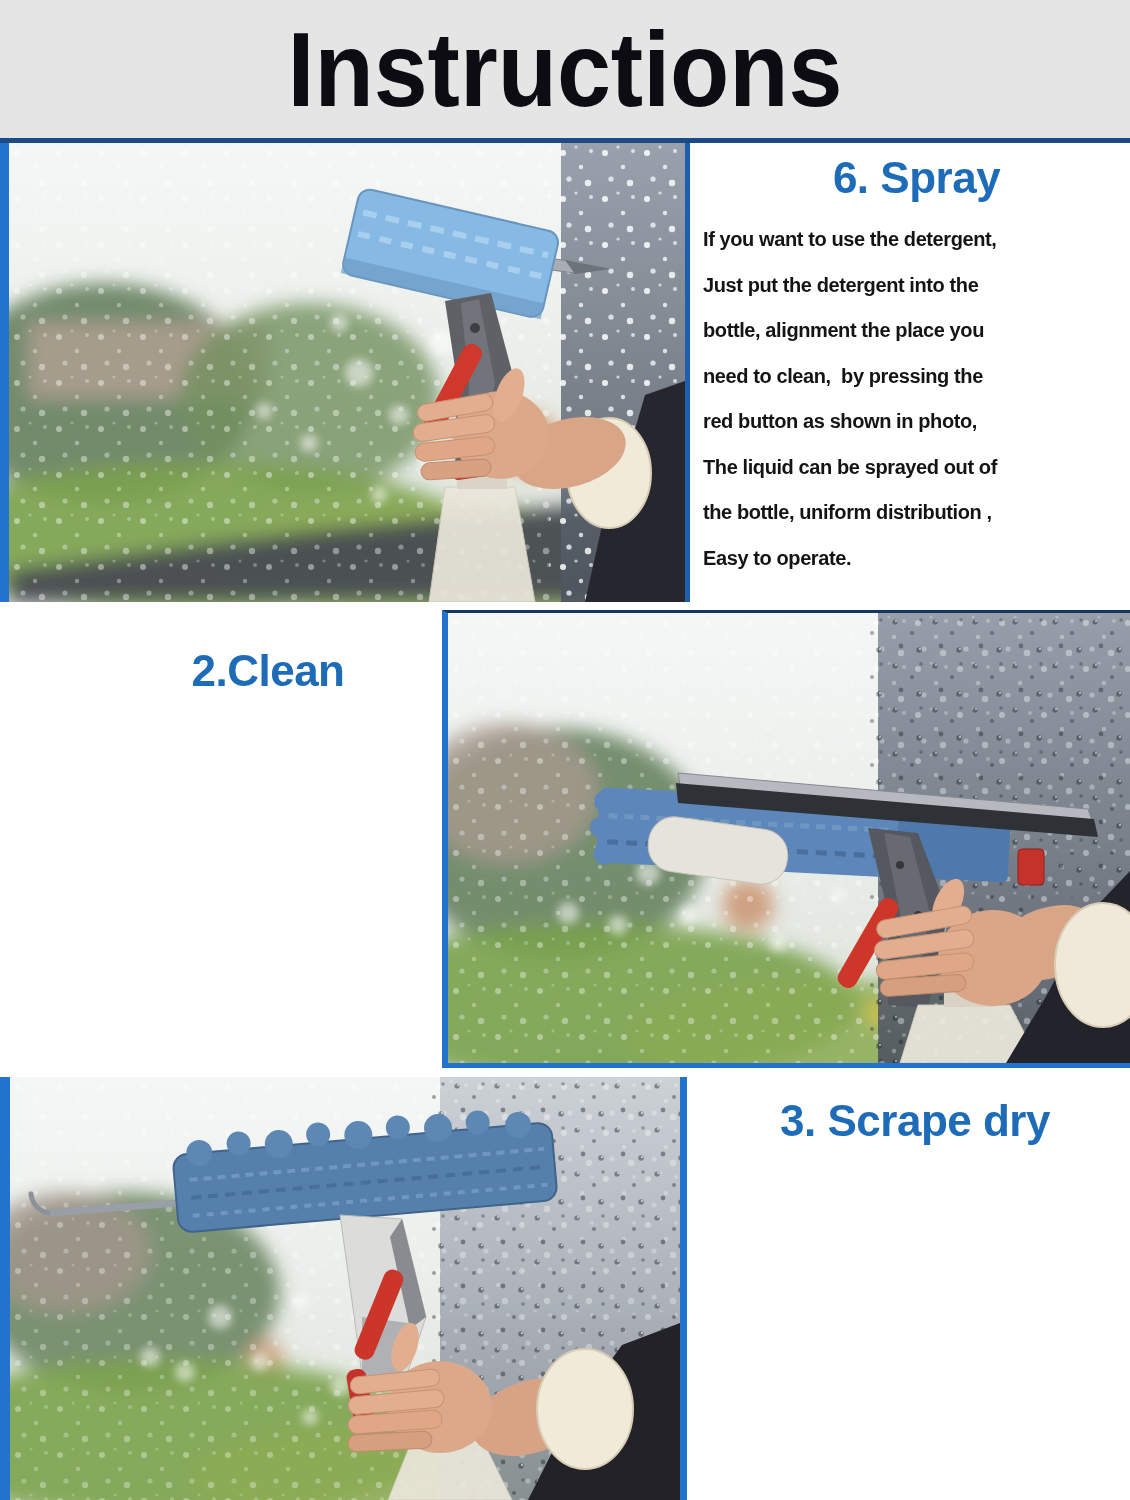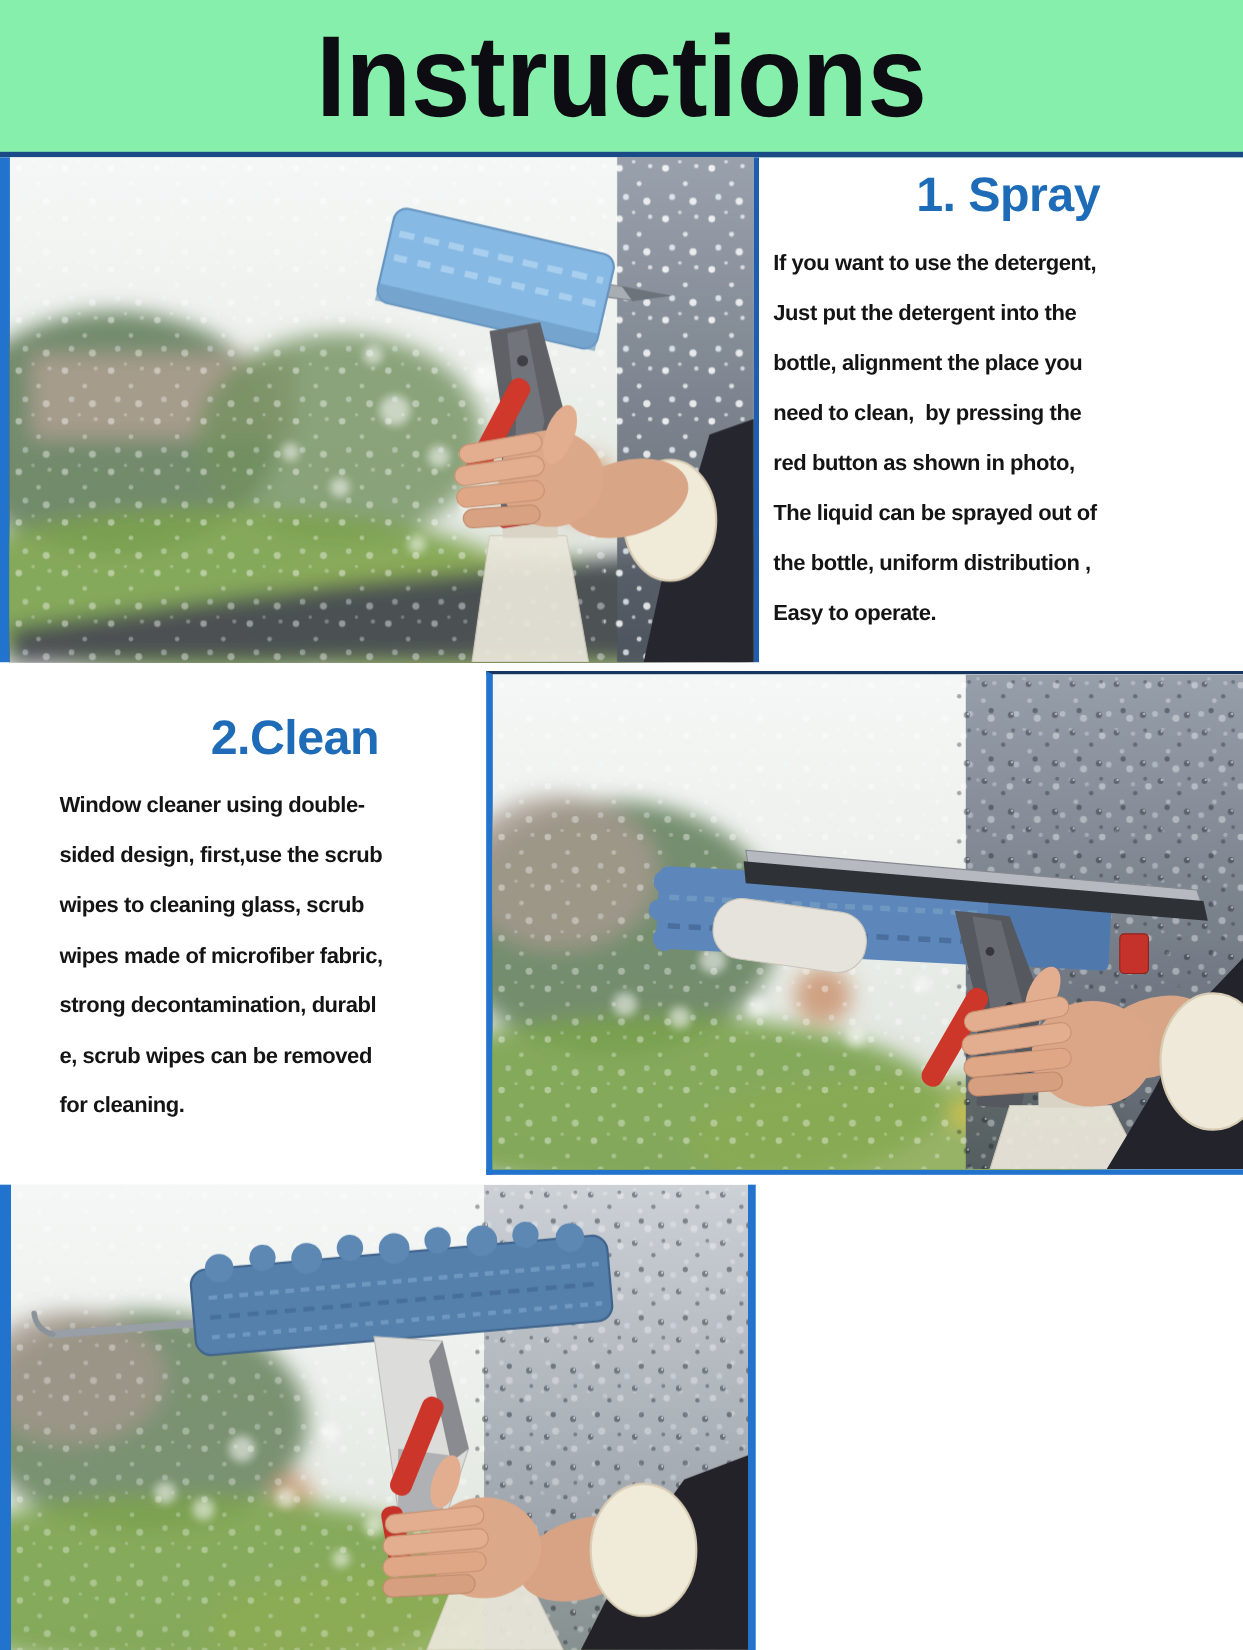--- a/index.html
+++ b/index.html
@@ -3,21 +3,21 @@
 <meta charset="utf-8">
 <style>
   html,body{margin:0;padding:0;}
   body{
     width:1130px;height:1500px;position:relative;overflow:hidden;
     background:#ffffff;font-family:"Liberation Sans",sans-serif;
   }
   
   .header{
     position:absolute;left:0;top:0;width:1130px;height:138px;
-    background:#86efac;border-bottom:5px solid #1b4b87;
+    background:#e5e5e5;border-bottom:5px solid #1b4b87;
     display:flex;align-items:center;justify-content:center;
   }
   .header h1{
     margin:0;font-size:97px;font-weight:bold;color:#0c0c12;
     letter-spacing:0px;line-height:1;transform:scaleY(1.08);
   }
   
   .photo{position:absolute;box-sizing:border-box;overflow:hidden;background:#e8ece9;}
   .photo svg{display:block;width:100%;height:100%;}
   .photo1{left:0;top:143px;width:690px;height:459px;
@@ -159,21 +159,21 @@
           </g>
       <g transform="rotate(-4 447 326)">
             <rect x="412" y="318" width="70" height="17" rx="8.5" fill="#d8a182" stroke="#c08a6c" stroke-width="1"></rect>
           </g>
     </g>
   </g>
 </svg>
 </div>
 
 <div class="step step1">
-  <h2>1. Spray</h2>
+  <h2>6. Spray</h2>
   <div class="body">If you want to use the detergent,
 Just put the detergent into the
 bottle, alignment the place you
 need to clean,  by pressing the
 red button as shown in photo,
 The liquid can be sprayed out of
 the bottle, uniform distribution ,
 Easy to operate.</div>
 </div>
 
@@ -248,27 +248,20 @@
       <g transform="rotate(-4 474 372)">
             <rect x="432" y="364" width="86" height="17" rx="8.5" fill="#d59f80" stroke="#c08a6c" stroke-width="1"></rect>
           </g>
     </g>
   </g>
 </svg>
 </div>
 
 <div class="step step2">
   <h2>2.Clean</h2>
-  <div class="body">Window cleaner using double-
-sided design, first,use the scrub
-wipes to cleaning glass, scrub
-wipes made of microfiber fabric,
-strong decontamination, durabl
-e, scrub wipes can be removed
-for cleaning.</div>
 </div>
 
 <div class="photo photo3">
 <svg viewBox="0 0 670 423" preserveAspectRatio="none">
   <rect width="670" height="423" fill="url(#skyGrad)"></rect>
   <g filter="url(#blur9)">
     <ellipse cx="120" cy="215" rx="150" ry="100" fill="#627e58" opacity="0.82"></ellipse>
     <ellipse cx="55" cy="175" rx="85" ry="60" fill="#a3968b" opacity="0.8"></ellipse>
     <circle cx="255" cy="282" r="20" fill="#bf6f3e" opacity="0.5"></circle>
     <ellipse cx="160" cy="362" rx="270" ry="80" fill="#7ca34e" opacity="0.9"></ellipse>
@@ -335,13 +328,14 @@
           </g>
       <g transform="rotate(-3 380 364)">
             <rect x="338" y="356" width="84" height="17" rx="8.5" fill="#d59f80" stroke="#c08a6c" stroke-width="1"></rect>
           </g>
     </g>
   </g>
 </svg>
 </div>
 
 <div class="step step3">
+  <h2>3. Scrape dry</h2>
 </div>
 
 </body></html>

